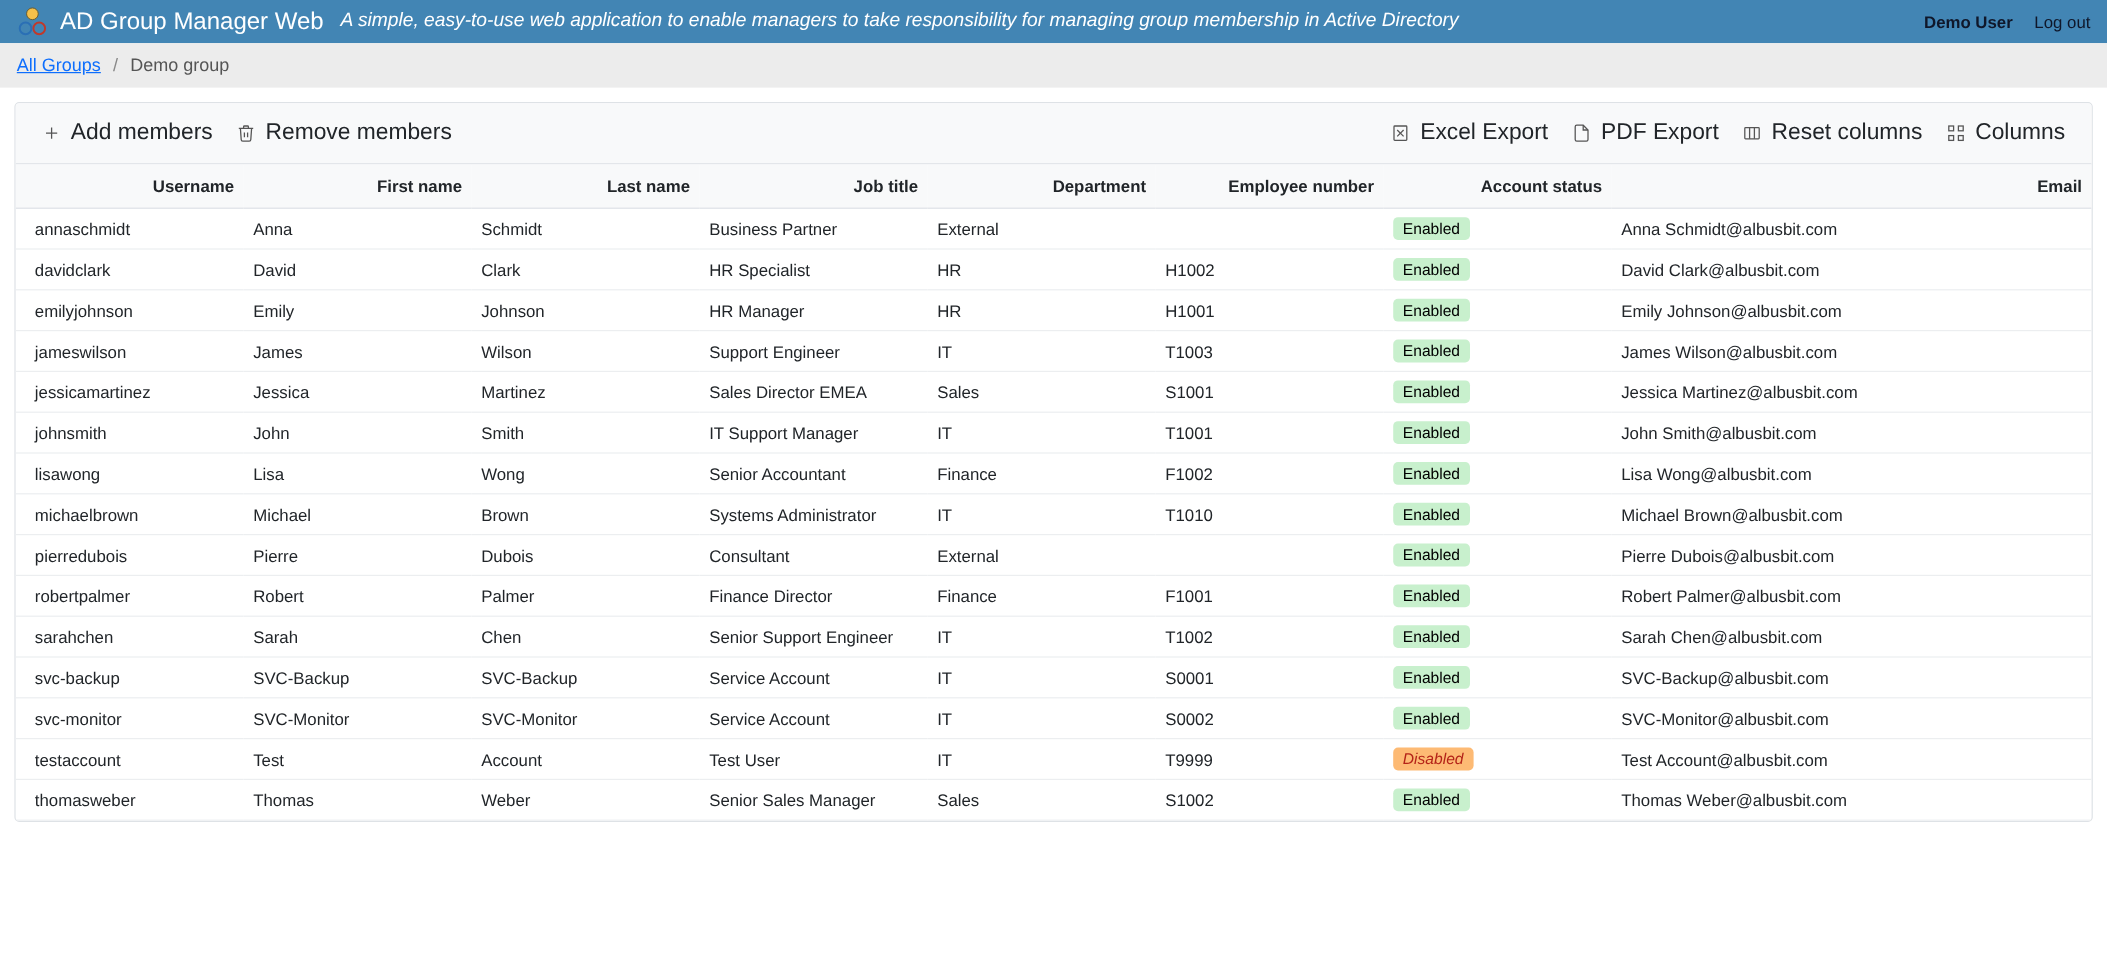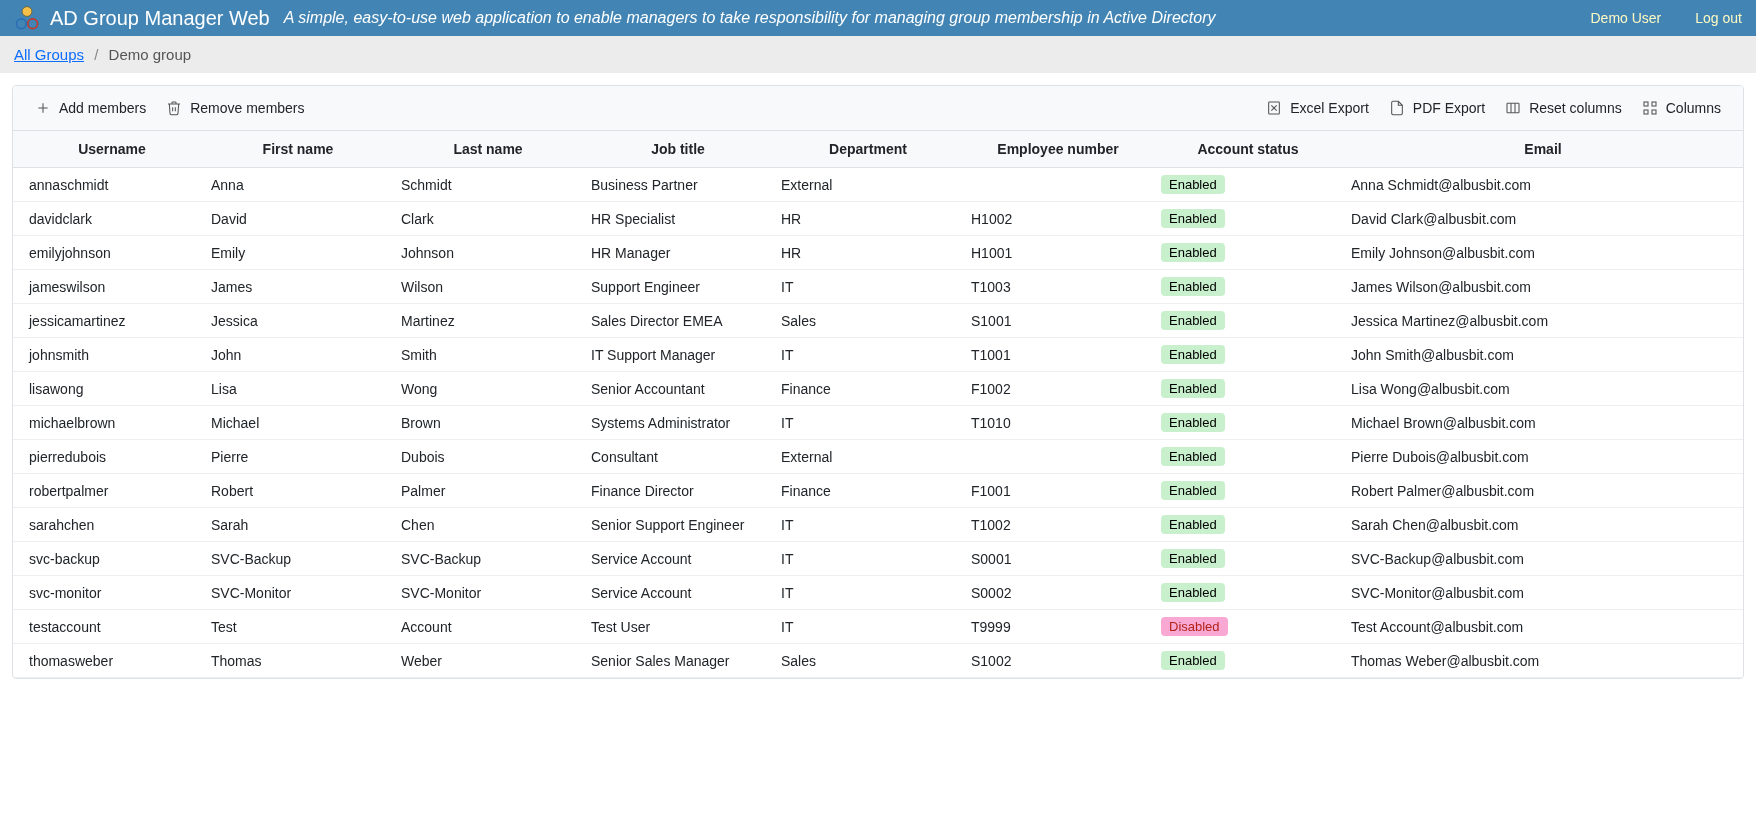--- a/index.html
+++ b/index.html
@@ -2,45 +2,45 @@
 <html><head>
 <meta charset="utf-8">
 <style>
   * { box-sizing: border-box; margin: 0; padding: 0; }
   body { font-family: "Segoe UI", Arial, sans-serif; font-size: 14px; color: #212529; background: #fff; }
   
   .topbar { background: #4285b4; color: #fff; display: flex; align-items: center; padding: 10px 14px; height: 36px; }
   .topbar .logo { width: 26px; height: 26px; margin-right: 10px; }
   .topbar .app-title { font-size: 20px; font-weight: 400; color: #fff; margin-right: 14px; white-space: nowrap; }
   .topbar .tagline { font-size: 16px; color: #ffffff; font-style: italic; flex: 1; }
-  .topbar .user { font-weight: 400; color: #fef9c3; margin-right: 34px; }
-  .topbar .logout { color: #fef9c3; cursor: pointer; }
+  .topbar .user { font-weight: 700; color: #0f172a; margin-right: 18px; }
+  .topbar .logout { color: #0f172a; cursor: pointer; }
 
   .breadcrumb { background: #ececec; padding: 10px 14px; font-size: 15px; color: #555; }
   .breadcrumb a { color: #0d6efd; text-decoration: underline; }
   .breadcrumb .sep { margin: 0 6px; color: #888; }
 
   .content { padding: 12px; }
   .panel { border: 1px solid #dee2e6; border-radius: 4px; overflow: hidden; }
   
   .toolbar { display: flex; align-items: center; background: #f8f9fa; border-bottom: 1px solid #dee2e6; padding: 8px 12px; }
-  .toolbar .btn { display: inline-flex; align-items: center; gap: 8px; padding: 6px 10px; color: #212529; cursor: pointer; border: none; background: none; font-size: 14px; }
+  .toolbar .btn { display: inline-flex; align-items: center; gap: 8px; padding: 6px 10px; color: #212529; cursor: pointer; border: none; background: none; font-size: 19px; }
   .toolbar .spacer { flex: 1; }
   .toolbar .ico { width: 16px; height: 16px; display: inline-block; color: #555; }
   .toolbar .ico svg { width: 100%; height: 100%; stroke: currentColor; fill: none; stroke-width: 1.6; }
 
   table { width: 100%; border-collapse: collapse; }
   thead tr { background: #f8f9fa; }
-  th { text-align: center; font-weight: 700; padding: 10px 8px; border-bottom: 1px solid #dee2e6; font-size: 14px; white-space: nowrap; }
+  th { text-align: right; font-weight: 700; padding: 10px 8px; border-bottom: 1px solid #dee2e6; font-size: 14px; white-space: nowrap; }
   th:first-child, td:first-child { padding-left: 16px; }
   td { padding: 7px 8px; border-bottom: 1px solid #eceef0; font-size: 14px; white-space: nowrap; }
 
   .badge { display: inline-block; padding: 2px 8px; border-radius: 4px; font-size: 13px; }
   .badge-enabled { background: #c8f0cd; color: #000000; }
-  .badge-disabled { background: #f9a8d4; color: #b42318; }
+  .badge-disabled { background: #fdba74; color: #b42318; font-style: italic; }
 
   th[data-col="username"]  { width: 190px; }
   th[data-col="firstname"] { width: 190px; }
   th[data-col="lastname"]  { width: 190px; }
   th[data-col="jobtitle"]  { width: 190px; }
   th[data-col="dept"]      { width: 190px; }
   th[data-col="empnum"]    { width: 190px; }
   th[data-col="status"]    { width: 190px; }
   th[data-col="email"]     { }
 </style>

